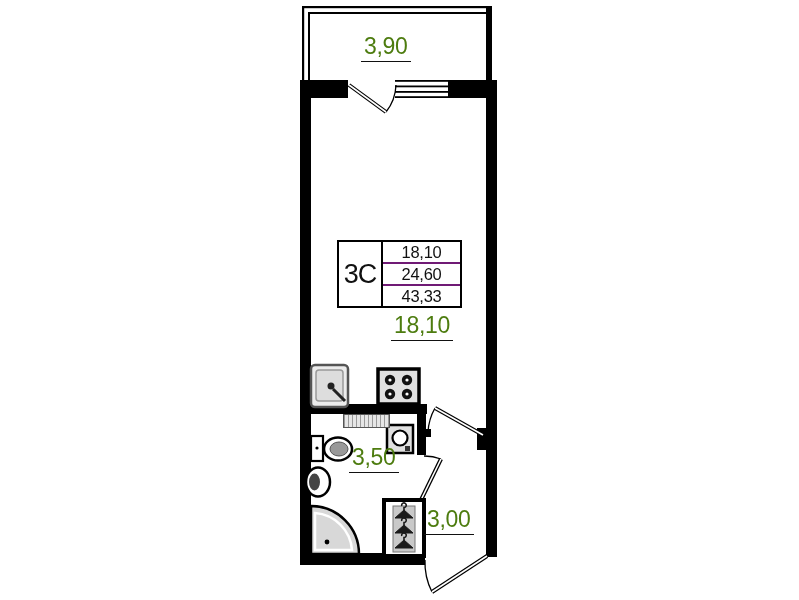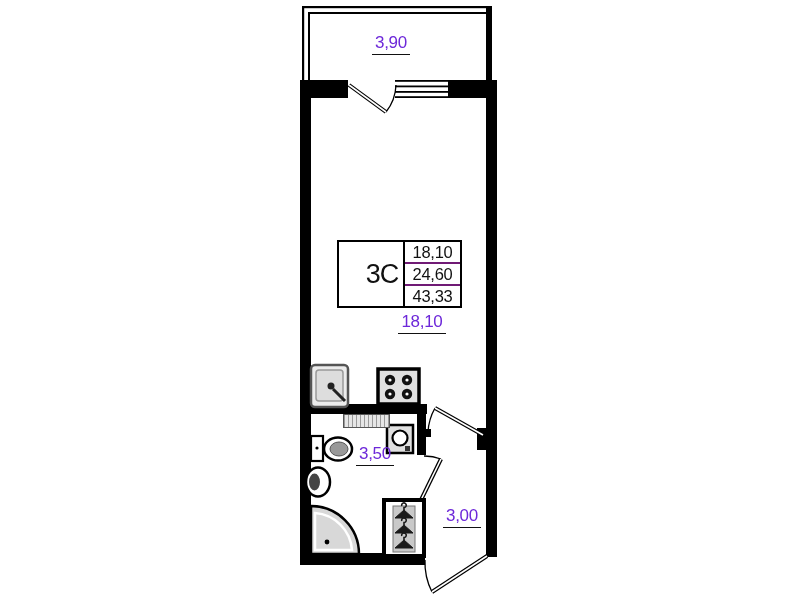--- a/index.html
+++ b/index.html
@@ -8,24 +8,24 @@
     width: 799px;
     height: 600px;
     background: #ffffff;
     font-family: "Liberation Sans", sans-serif;
     color: #111111;
     overflow: hidden;
   }
   #plan-svg { position: absolute; left: 0; top: 0; }
   .area-label {
     position: absolute;
-    text-align: center;
-    font-size: 17px;
+    text-align: left;
+    font-size: 23px;
     letter-spacing: -0.3px;
-    color: #6d28d9;
+    color: #4d7c0f;
     z-index: 5;
   }
   .area-label span {
     display: inline-block;
     border-bottom: 1.5px solid #111111;
     padding: 0 3px 1px 3px;
   }
   #unit-card {
     position: absolute;
     left: 337px; top: 240px;
@@ -34,21 +34,20 @@
     background: #ffffff;
     display: flex;
     z-index: 5;
   }
   #unit-card .type-cell {
     width: 42px;
     border-right: 2px solid #000000;
     display: flex; align-items: center; justify-content: center;
     font-size: 27px;
     letter-spacing: -1px;
-    padding-left: 22px;
   }
   #unit-card .rows {
     flex: 1;
     display: flex; flex-direction: column;
   }
   #unit-card .rows .row {
     flex: 1;
     display: flex; align-items: center; justify-content: center;
     font-size: 16.5px;
     letter-spacing: -0.3px;
@@ -198,17 +197,17 @@
   </div>
 
   <div class="area-label" style="left:391px; top:312px; width:62px;">
     <span>18,10</span>
   </div>
 
   <div class="area-label" style="left:349px; top:444px; width:52px;">
     <span>3,50</span>
   </div>
 
-  <div class="area-label" style="left:436px; top:506px; width:52px;">
+  <div class="area-label" style="left:424px; top:506px; width:52px;">
     <span>3,00</span>
   </div>
 
 </div>
 
 </body></html>

